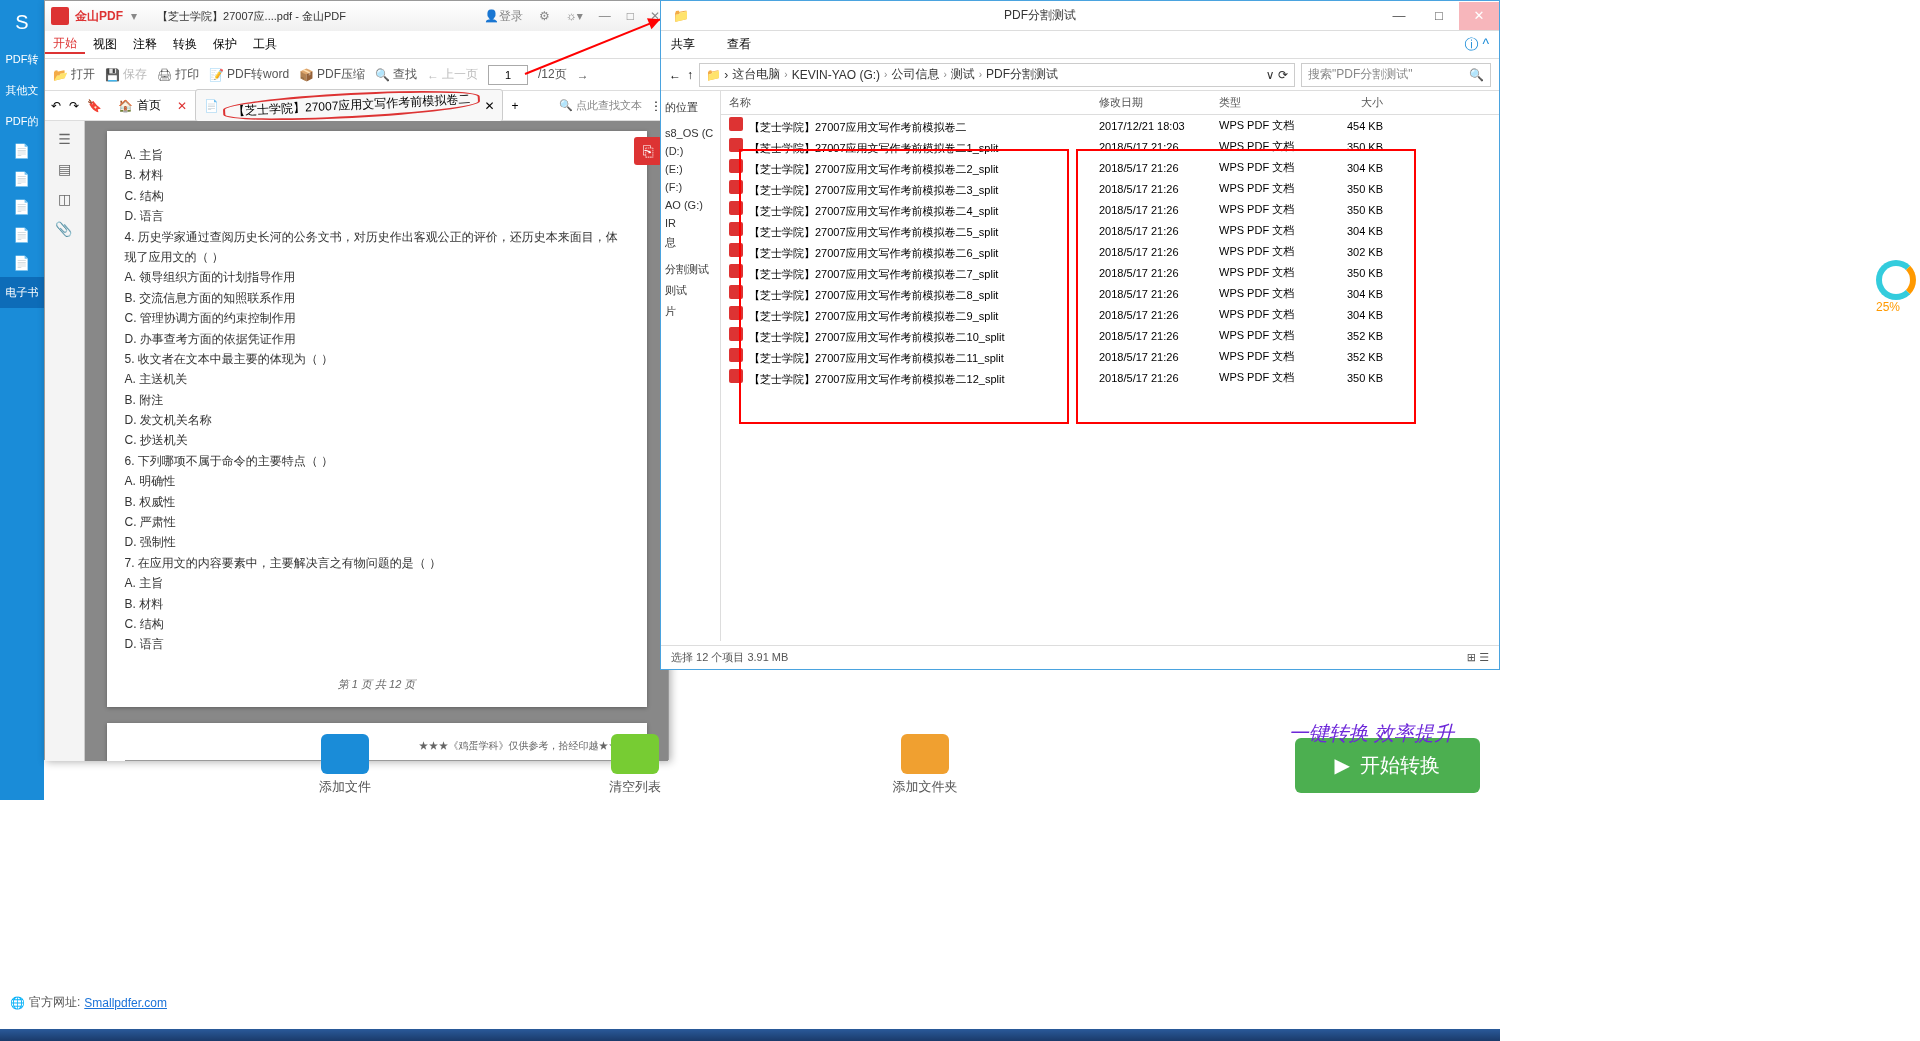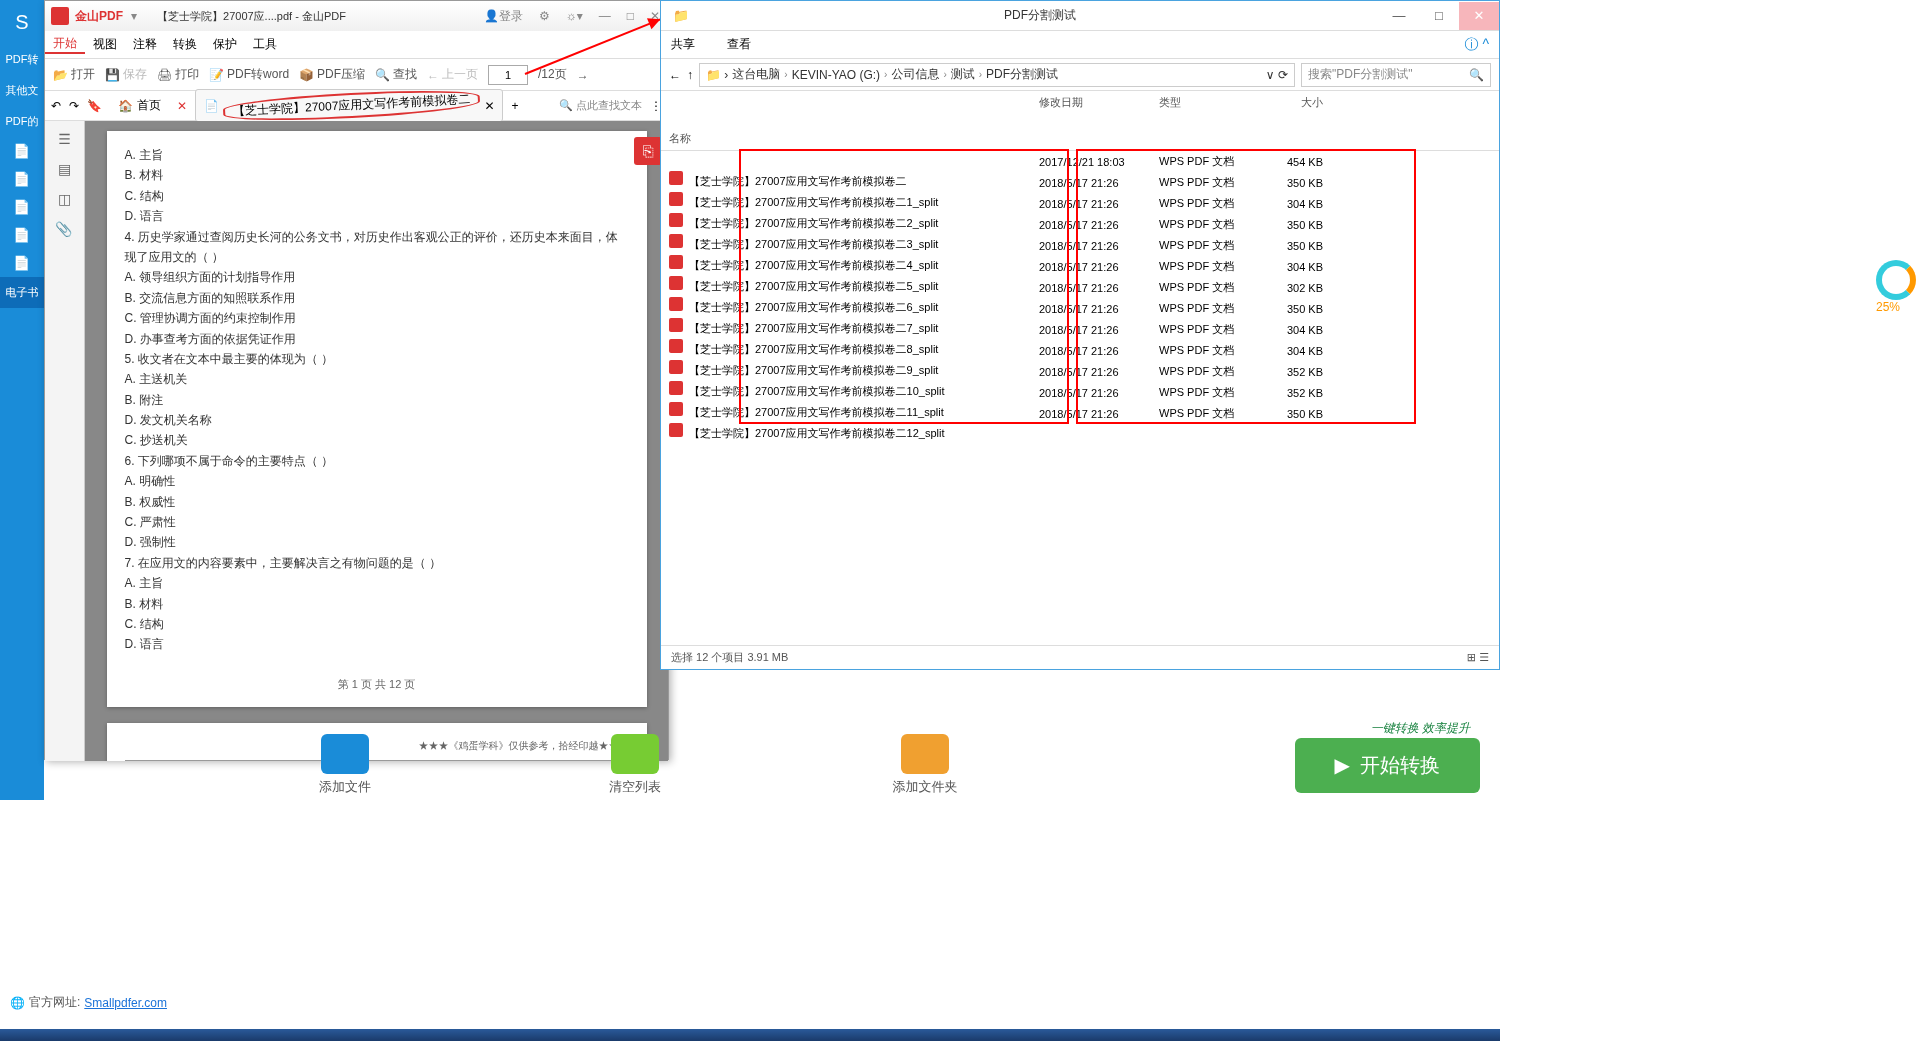--- a/index.html
+++ b/index.html
@@ -28,21 +28,21 @@
 .pdfwin .toolbar .pagebox { width: 40px; height: 20px; border: 1px solid #aaa; text-align: center; font-size: 11px; }
 .pdfwin .tabbar { height: 30px; display: flex; align-items: center; border-bottom: 1px solid #ddd; font-size: 12px; padding: 0 6px; gap: 8px; }
 .pdfwin .tabbar .tab { padding: 3px 8px; display: flex; align-items: center; gap: 4px; cursor: pointer; }
 .pdfwin .tabbar .tab.doc { border: 1px solid #ccc; border-radius: 3px; background: #f8f8f8; }
 .pdfwin .tabbar .circle { border: 2px solid #d33; border-radius: 50%/40%; padding: 2px 8px; transform: rotate(-3deg); }
 .pdfwin .tabbar .search { margin-left: auto; color: #888; font-size: 11px; }
 .pdfwin .docarea { position: relative; height: 640px; display: flex; background: #888; }
 .pdfwin .docside { width: 40px; background: #f4f4f4; border-right: 1px solid #ccc; display: flex; flex-direction: column; align-items: center; gap: 14px; padding-top: 10px; color: #666; font-size: 14px; }
 .pdfwin .docpage { flex: 1; overflow: auto; padding: 10px; }
 .pdfwin .page { background: #fff; margin: 0 auto 16px; width: 540px; padding: 14px 18px; font-size: 12px; color: #333; line-height: 1.7; box-shadow: 0 1px 4px rgba(0,0,0,0.3); }
-.pdfwin .page .pgfoot { text-align: center; color: #666; margin-top: 20px; font-size: 11px; }
+.pdfwin .page .pgfoot { text-align: center; color: #666; margin-top: 20px; font-size: 11px; font-style: italic; }
 .pdfwin .floatbtn { position: absolute; right: 6px; top: 16px; width: 28px; height: 28px; background: #d33; color: #fff; border-radius: 3px; display: flex; align-items: center; justify-content: center; font-size: 14px; }
 .pdfwin .arrow { position: absolute; left: 480px; top: 72px; width: 150px; height: 2px; background: #f00; transform: rotate(-22deg); transform-origin: left; }
 .pdfwin .arrow::after { content: ''; position: absolute; right: -2px; top: -5px; border: 6px solid transparent; border-left: 12px solid #f00; }
 
 
 .expwin { position: absolute; left: 660px; top: 0; width: 840px; height: 670px; background: #fff; border: 1px solid #4aa3df; }
 .expwin .etitle { height: 30px; background: #fff; display: flex; align-items: center; border-bottom: 1px solid #ddd; }
 .expwin .etitle .et { flex: 1; text-align: center; font-size: 12px; color: #333; }
 .expwin .etitle .wbtn { width: 40px; height: 28px; text-align: center; line-height: 28px; color: #555; cursor: pointer; font-size: 13px; }
 .expwin .etitle .wbtn.close { background: #e81123; color: #fff; opacity: 0.3; }
@@ -52,35 +52,35 @@
 .expwin .eaddr .crumb { display: flex; align-items: center; gap: 4px; flex: 1; border: 1px solid #ccc; height: 24px; padding: 0 6px; }
 .expwin .eaddr .crumb span { color: #333; }
 .expwin .eaddr .crumb .sep { color: #888; font-size: 10px; }
 .expwin .eaddr .srch { width: 190px; border: 1px solid #ccc; height: 24px; padding: 0 6px; color: #888; display: flex; align-items: center; justify-content: space-between; }
 .expwin .ebody { display: flex; height: 550px; }
 .expwin .etree { width: 60px; border-right: 1px solid #ddd; font-size: 11px; padding: 6px 4px; color: #333; overflow: hidden; }
 .expwin .etree div { padding: 3px 0; white-space: nowrap; }
 .expwin .elist { flex: 1; font-size: 12px; }
 .expwin .ehdr { display: flex; border-bottom: 1px solid #ddd; color: #555; font-size: 11px; }
 .expwin .ehdr div, .expwin .erow div { padding: 4px 8px; }
-.expwin .col-n { width: 370px; margin-top: 36px; }
+.expwin .col-n { width: 370px; }
 .expwin .col-d { width: 120px; }
 .expwin .col-t { width: 110px; }
 .expwin .col-s { width: 70px; text-align: right; }
 .expwin .erow { display: flex; align-items: center; height: 21px; font-size: 11px; }
 .expwin .erow .fi { width: 14px; height: 14px; background: #d33; margin-right: 6px; display: inline-block; border-radius: 2px; }
 .expwin .redbox { position: absolute; border: 2px solid #f00; pointer-events: none; }
 .expwin .estatus { position: absolute; bottom: 0; left: 0; right: 0; height: 24px; border-top: 1px solid #ddd; font-size: 11px; color: #555; padding: 4px 10px; display: flex; align-items: center; justify-content: space-between; }
 
 
 .bottomrow { position: absolute; left: 200px; top: 720px; width: 1280px; height: 90px; display: flex; align-items: center; }
 .bottomrow .bbtn { width: 290px; text-align: center; font-size: 13px; color: #555; }
 .bottomrow .bbtn .bicon { width: 48px; height: 40px; margin: 0 auto 4px; border-radius: 6px; }
 .bottomrow .startbtn { margin-left: auto; background: #4caf50; color: #fff; padding: 14px 40px; font-size: 20px; border-radius: 6px; display: flex; align-items: center; gap: 10px; }
-.bottomrow .slogan { position: absolute; right: 10px; top: 0; color: #15803d; font-size: 12px; font-style: italic; }
+.bottomrow .slogan { position: absolute; right: 26px; top: 0; color: #6d28d9; font-size: 20px; font-style: italic; }
 
 .footerlink { position: absolute; left: 10px; bottom: 30px; font-size: 12px; color: #555; display: flex; align-items: center; gap: 4px; }
 .footerlink a { color: #1a72d8; text-decoration: underline; }
 
 
 .gauge { position: absolute; right: 0; top: 260px; width: 44px; height: 60px; }
 .gauge .arc { width: 40px; height: 40px; border: 6px solid #3cd; border-right-color: #f90; border-radius: 50%; }
 .gauge .pct { font-size: 12px; color: #f90; text-align: left; }
 
 
@@ -223,20 +223,35 @@
         <span class="sep">›</span>
       <span>PDF分割测试</span>
       <span style="margin-left:auto">∨ ⟳</span>
     </div>
     <div class="srch">
       <span>搜索"PDF分割测试"</span>
         <span>🔍</span>
     </div>
   </div>
   <div class="ebody">
+    <div class="etree" id="etree">
+        <div>的位置</div>
+        <div></div>
+        <div>s8_OS (C</div>
+        <div>(D:)</div>
+        <div>(E:)</div>
+        <div>(F:)</div>
+        <div>AO (G:)</div>
+        <div>IR</div>
+        <div>息</div>
+        <div></div>
+        <div>分割测试</div>
+        <div>则试</div>
+        <div>片</div>
+      </div>
     <div class="elist">
       <div class="ehdr">
         <div class="col-n">名称</div>
         <div class="col-d">修改日期</div>
         <div class="col-t">类型</div>
         <div class="col-s">大小</div>
       </div>
       <div id="filerows">
           <div class="erow">
             <div class="col-n"><span class="fi"></span>【芝士学院】27007应用文写作考前模拟卷二</div>

